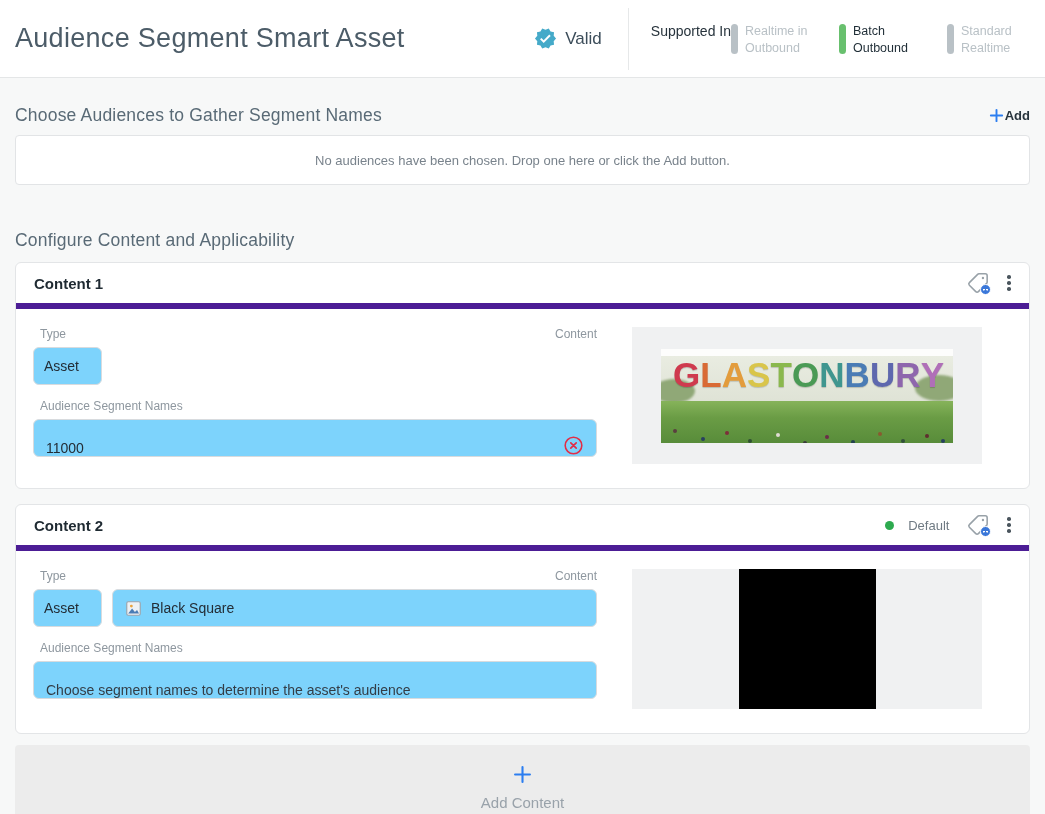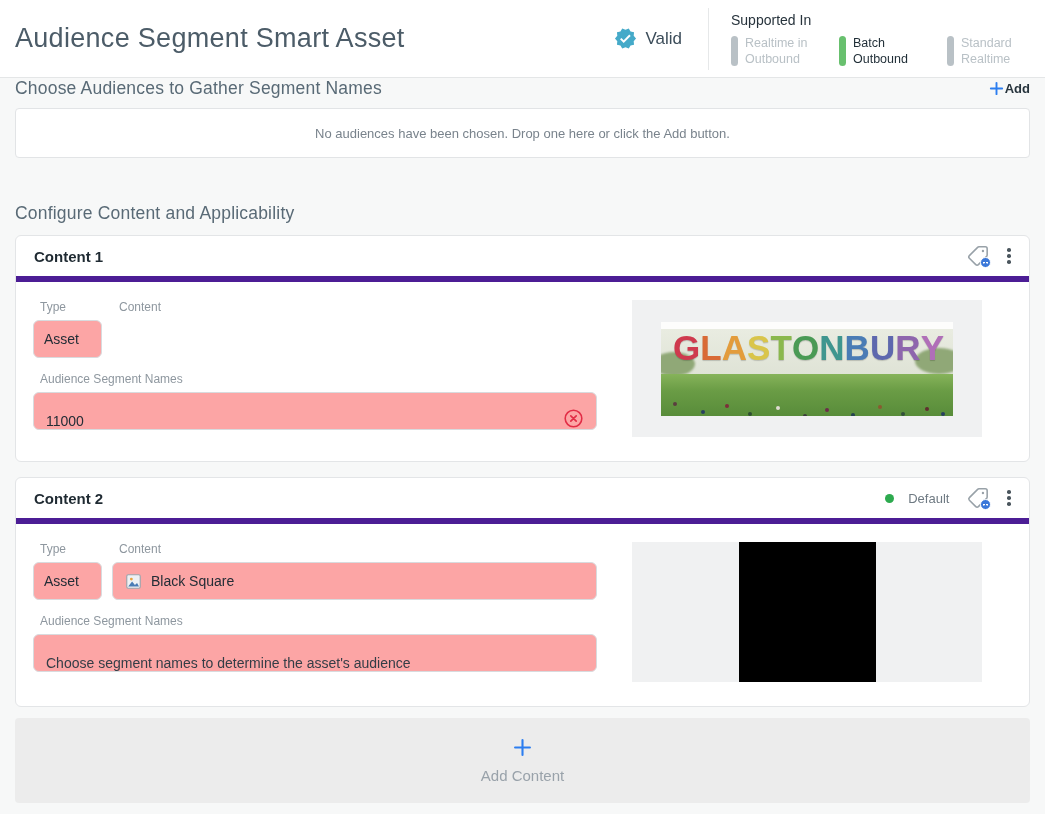--- a/index.html
+++ b/index.html
@@ -14,31 +14,31 @@
   .page-header {
     height:78px; background:#fff; border-bottom:1px solid #e4e6e7;
     display:flex; align-items:center; justify-content:space-between;
     padding:0 8px 0 15px;
   }
   .page-title { font-size:27px; font-weight:400; color:#4c5c68; letter-spacing:.3px; }
   .header-right { display:flex; align-items:center; height:100%; }
   .valid-badge { display:flex; align-items:center; gap:8px; }
   .valid-badge span { font-size:17px; color:#3c4d5a; }
   .v-divider { width:1px; height:62px; background:#e6e8e9; margin:0 22px 0 26px; }
-  .supported { display:flex; flex-direction:column; padding-top:2px; }
+  .supported { display:flex; flex-direction:row; padding-top:2px; }
   .supported-label { font-size:14px; color:#27333c; margin-bottom:7px; }
   .supported-items { display:flex; gap:18px; }
   .sup-item { display:flex; gap:7px; align-items:flex-start; }
   .sup-item .pill { width:7px; height:30px; border-radius:4px; background:#b9c1c6; flex:0 0 auto; margin-top:1px; }
   .sup-item .sup-text { font-size:12.5px; line-height:1.3; color:#b9c1c6; max-width:76px; }
   .sup-item.active .pill { background:#68c06e; }
   .sup-item.active .sup-text { color:#1f2d36; }
   
   .main { padding:0 15px; }
-  .sec-head-row { display:flex; align-items:center; justify-content:space-between; }
+  .sec-head-row { display:flex; align-items:center; justify-content:space-between; margin-top:27px; }
   .sec-heading { font-size:17.5px; font-weight:400; color:#596a76; letter-spacing:.2px; }
   .add-btn {
     display:flex; align-items:center; gap:0; background:none; border:none; cursor:pointer;
     font-family:inherit; padding:2px 0;
   }
   .add-btn span { font-size:13px; font-weight:700; color:#27343d; }
   .dropzone {
     margin-top:9px; height:50px; background:#fff; border:1px solid #e2e4e6; border-radius:4px;
     display:flex; align-items:center; justify-content:center;
   }
@@ -66,27 +66,27 @@
       radial-gradient(circle at 67% 52%, #fff 0 .9px, transparent 1px),
       #3a77d9;
   }
   .kebab { flex-direction:column; gap:2.6px; }
   .kebab i { width:3.6px; height:3.6px; border-radius:50%; background:#4a555d; display:block; }
   .card-body { display:flex; padding:18px 17px 24px 17px; }
   .form-col { width:564px; flex:0 0 564px; }
   .row1 { display:flex; gap:10px; }
   .field-group label { display:block; font-size:12px; color:#8e979f; margin:0 0 6px 7px; }
   .field {
-    height:38px; border:1px solid #d8dbde; border-radius:6px; background:#fca5a5;
+    height:38px; border:1px solid #d8dbde; border-radius:6px; background:#7dd3fc;
     display:flex; align-items:center; padding:0 12px; gap:9px; cursor:pointer;
   }
   .field .value { font-size:14px; color:#232d36; }
   .fg-type { width:69px; flex:0 0 69px; }
   .fg-type .field { padding:0 10px; }
-  .fg-content { flex:1; }
+  .fg-content { flex:1;text-align:right; }
   .fg-segments { margin-top:14px; }
   .fg-segments .field { justify-content:flex-start;align-items:flex-end; }
   .fg-segments .err { margin-left:auto; display:flex; }
   
   .preview {
     width:350px; height:137px; background:#f0f1f2; margin-left:auto; margin-right:30px;
     display:flex; align-items:center; justify-content:center; align-self:flex-start;
   }
   .preview.tall { height:140px; }
   .black-square { width:137px; height:100%; background:#000; }

